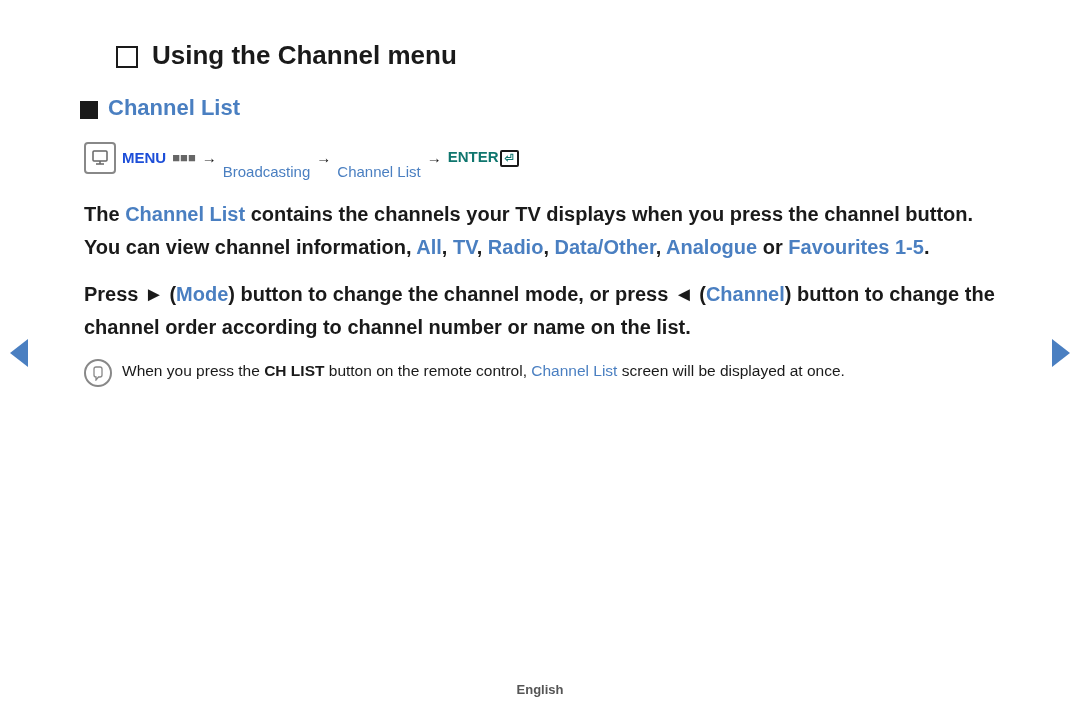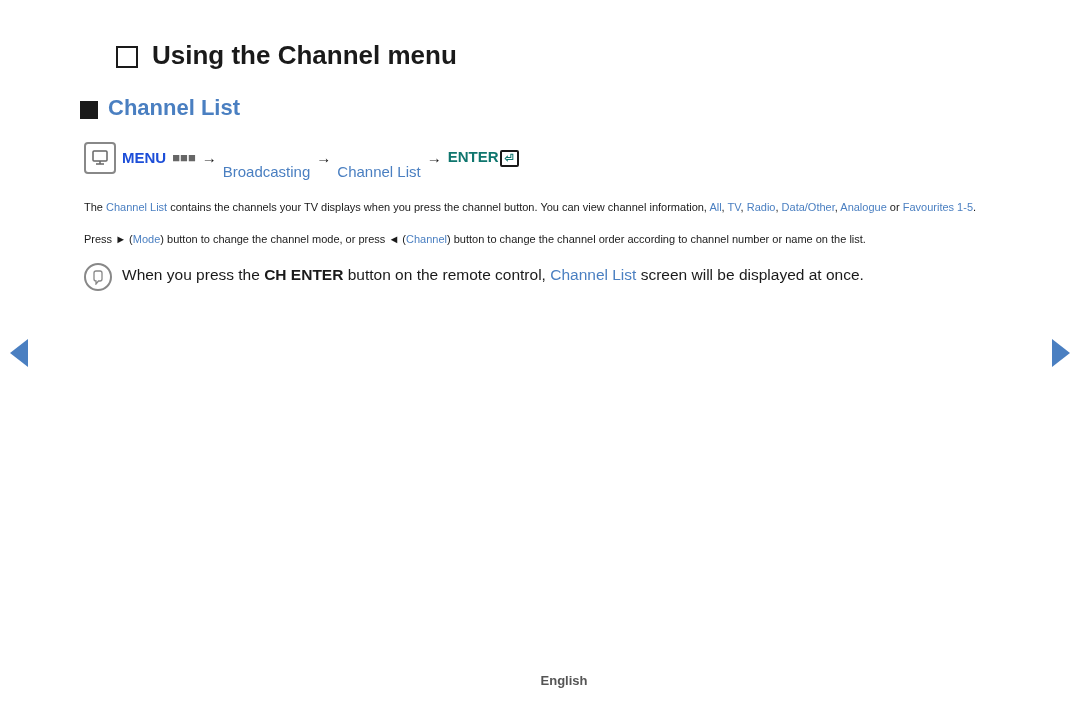--- a/index.html
+++ b/index.html
@@ -111,25 +111,26 @@
       align-items: center;
       justify-content: center;
       border: 2px solid #1a1a1a;
       border-radius: 3px;
       padding: 1px 4px;
       font-size: 13px;
       font-weight: 700;
     }
 
     .body-text {
-      font-size: 11px;
+      font-size: 20px;
       line-height: 1.65;
       color: #1a1a1a;
       margin-bottom: 14px;
       padding-left: 4px;
+      font-weight: bold;
     }
 
     .note-section {
       display: flex;
       align-items: flex-start;
       gap: 10px;
       padding-left: 4px;
       margin-top: 14px;
     }
 
@@ -148,27 +149,26 @@
     }
 
     .note-text {
       font-size: 15.5px;
       line-height: 1.65;
       color: #1a1a1a;
     }
 
     .footer {
       position: absolute;
-      bottom: 17px;
+      bottom: 8px;
       left: 50%;
       transform: translateX(-50%);
       font-size: 13px;
       color: #555;
       font-weight: 600;
-      margin-left: 24px;
     }
 
     .nav-arrow-left {
       position: absolute;
       left: 10px;
       top: 50%;
       transform: translateY(-50%);
       width: 0;
       height: 0;
       border-top: 14px solid transparent;
@@ -231,21 +231,21 @@
     Press ► (<span class="blue-text">Mode</span>) button to change the channel mode, or press ◄ (<span class="blue-text">Channel</span>) button to change the channel order according to channel number or name on the list.
   </div>
 
   <div class="note-section">
     <div class="note-icon">
       <svg width="16" height="16" viewBox="0 0 16 16" fill="none">
         <path d="M4 4 Q4 2 6 2 L10 2 Q12 2 12 4 L12 10 Q12 12 10 12 L8.5 12 L6 15 L6 12 L6 12 Q4 12 4 10 Z" stroke="#888" stroke-width="1.3" fill="none"></path>
       </svg>
     </div>
     <div class="note-text">
-      When you press the <strong>CH ENTER</strong> button on the remote control, <span class="blue-text">Channel List</span> screen will be displayed at once.
+      When you press the <strong>CH LIST</strong> button on the remote control, <span class="blue-text">Channel List</span> screen will be displayed at once.
     </div>
   </div>
 
   <div class="nav-arrow-left"></div>
   <div class="nav-arrow-right"></div>
 
   <div class="footer">English</div>
 
 </div>
 

